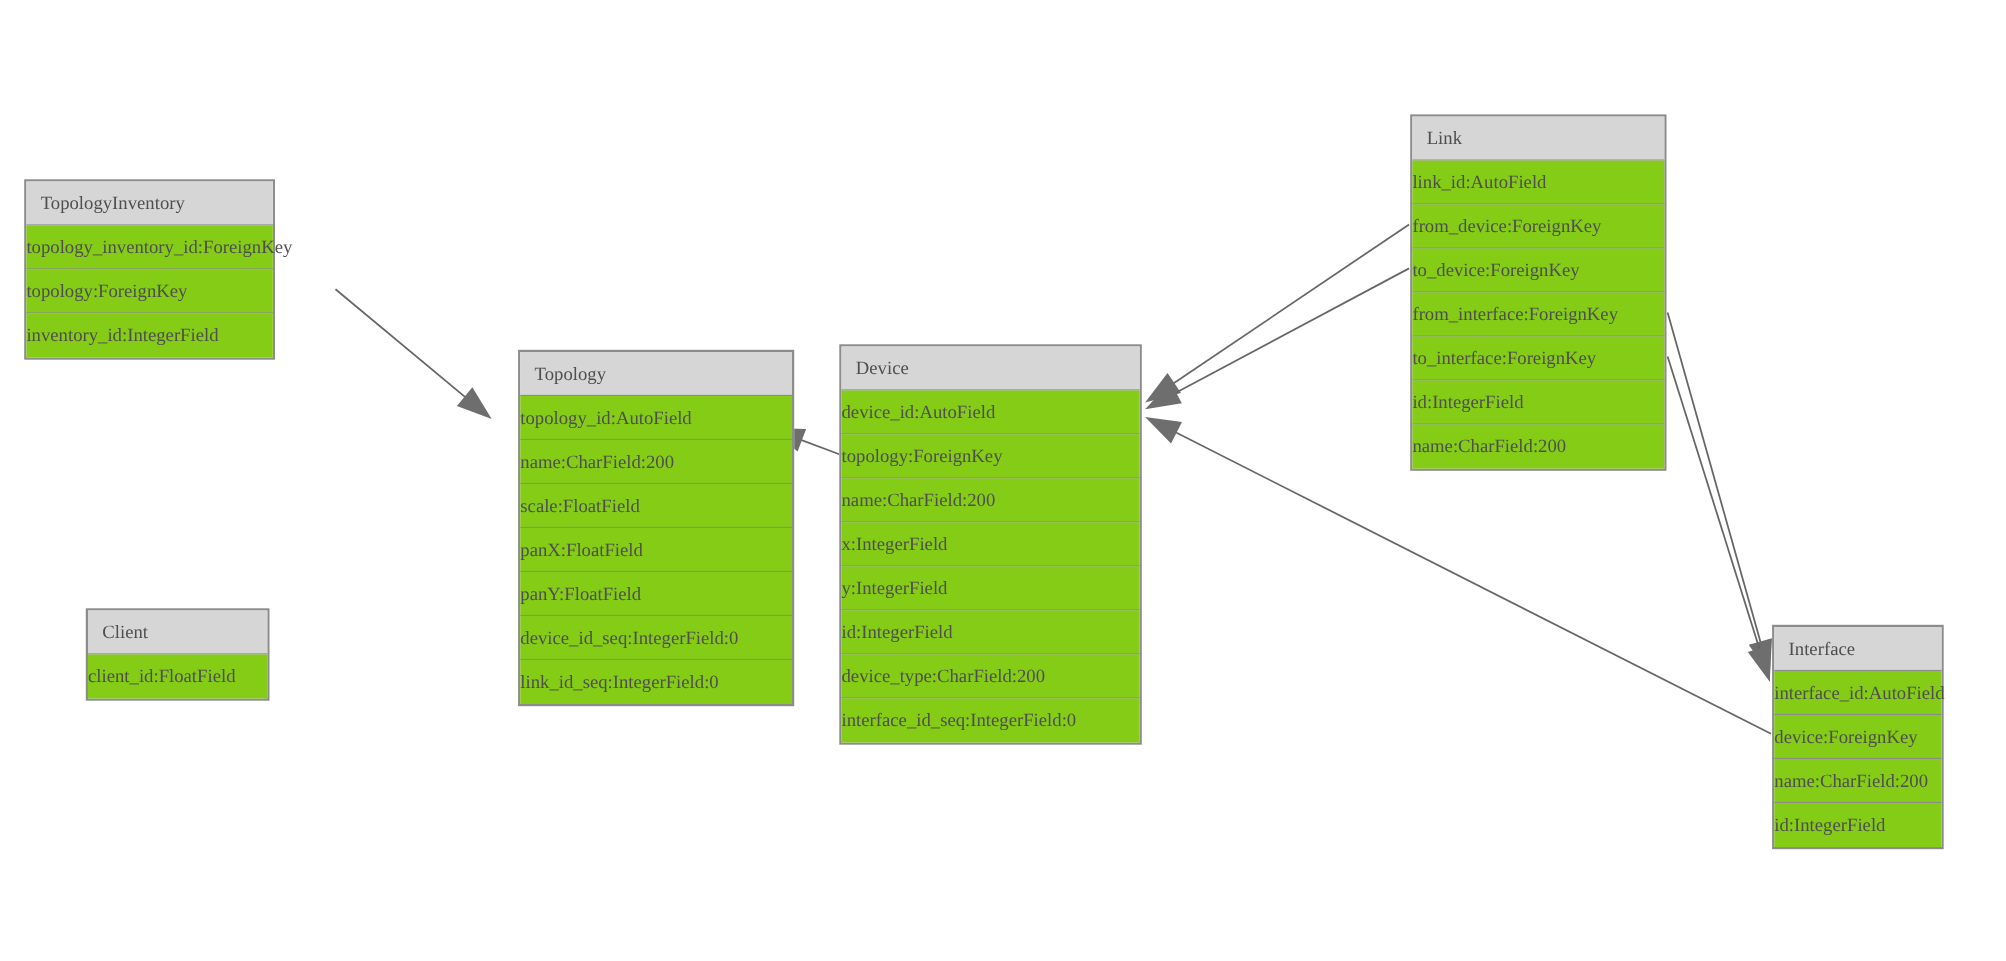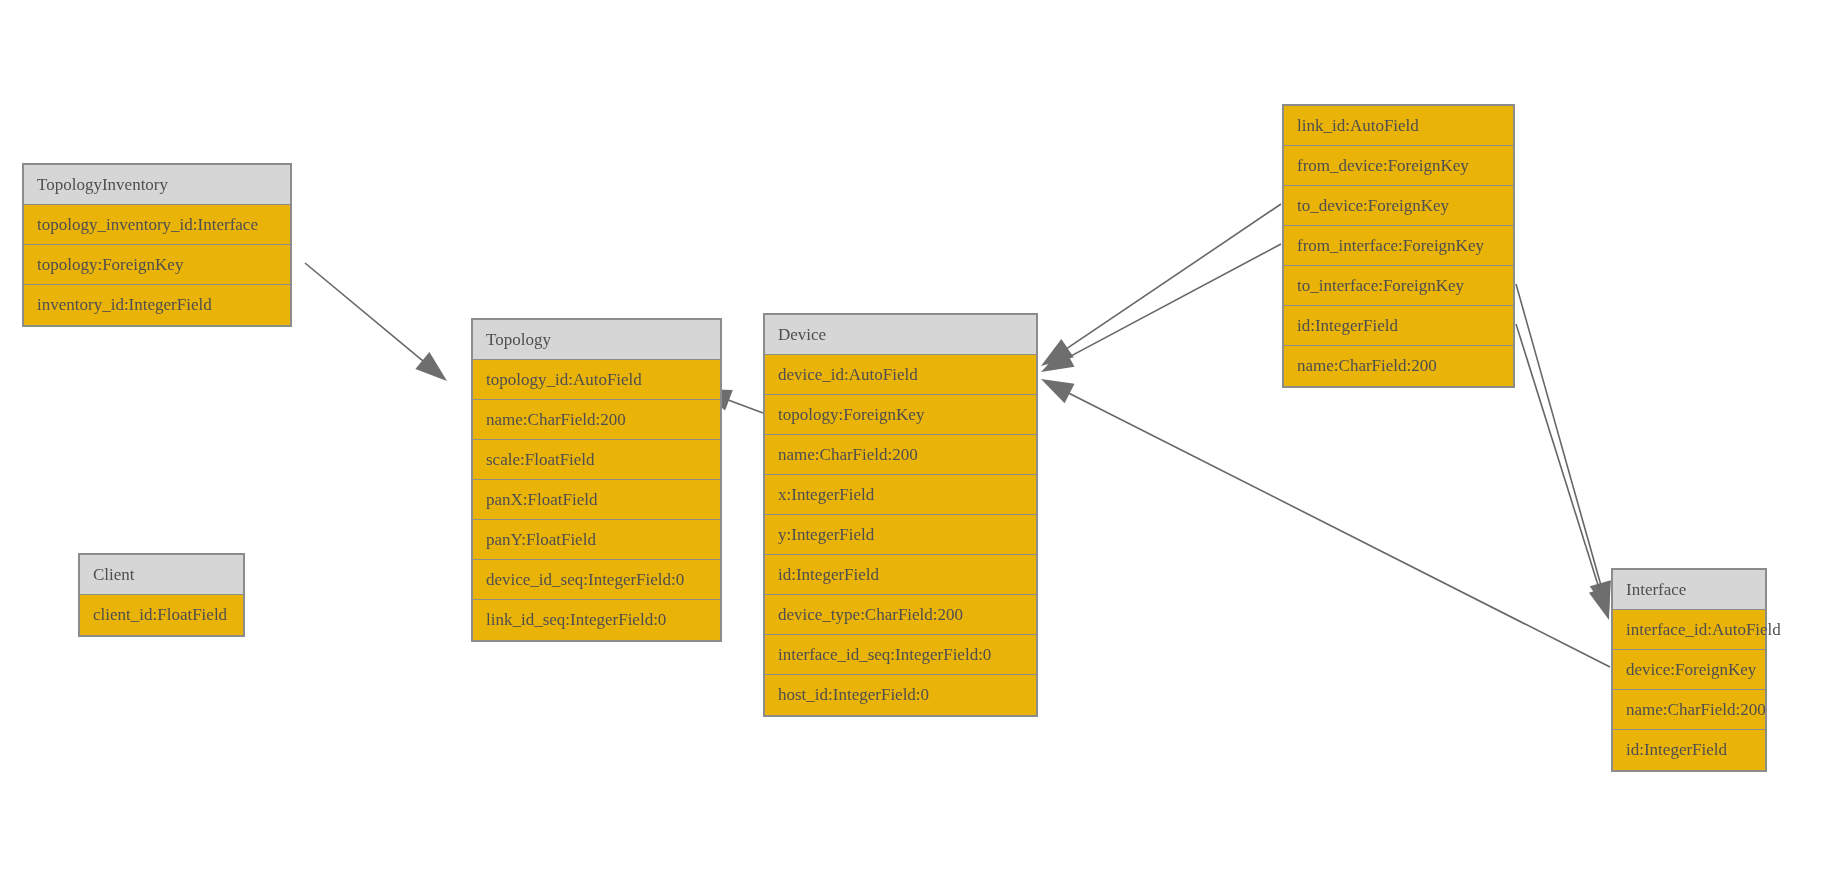--- a/index.html
+++ b/index.html
@@ -32,22 +32,22 @@
     display: flex;
     align-items: center;
     padding-left: 13px;
   }
   .entity .row {
     box-sizing: border-box;
     height: 40px;
     border-bottom: 1px solid #8c8c8c;
     display: flex;
     align-items: center;
-    padding-left: 13px;
-    background: #eab308;
+    padding-left: 0;
+    background: #84cc16;
     white-space: nowrap;
   }
   .entity .row:last-child { border-bottom: none; }
 </style>
 </head>
 <body>
 
 <div class="canvas">
 
   <svg class="edges" viewBox="0 0 1824 874" xmlns="http://www.w3.org/2000/svg">
@@ -60,23 +60,23 @@
       <line x1="1281" y1="244" x2="1060.4117647058824" y2="361.6470588235294" stroke="#666666" stroke-width="1.6"></line>
       <polygon points="1041,372 1064.0588235294117,347.2352941176471 1074.4117647058824,366.6470588235294" fill="#6e6e6e"></polygon>
       <line x1="1610" y1="667" x2="1060.6288651488787" y2="388.9351725182373" stroke="#666666" stroke-width="1.6"></line>
       <polygon points="1041,379 1074.5186628393058,383.6367274520877 1064.5834903210684,403.26559260096633" fill="#6e6e6e"></polygon>
       <line x1="1516" y1="284" x2="1603.0324487161358" y2="592.824818024998" stroke="#666666" stroke-width="1.6"></line>
       <polygon points="1609,614 1589.7323344177873,586.18351095102 1610.9075163927894,580.2159596671559" fill="#6e6e6e"></polygon>
       <line x1="1516" y1="324" x2="1602.4056586871754" y2="599.0115588323006" stroke="#666666" stroke-width="1.6"></line>
       <polygon points="1609,620 1588.9140102338602,592.7685289579405 1609.9024514015596,586.1741876451159" fill="#6e6e6e"></polygon>
     </svg>
 
-  <div class="entity" style="left:22px; top:163px; width:270px;">
+  <div class="entity" style="left:22px; top:163px; width:228px;">
     <div class="hdr">TopologyInventory</div>
-    <div class="row">topology_inventory_id:Interface</div>
+    <div class="row">topology_inventory_id:ForeignKey</div>
     <div class="row">topology:ForeignKey</div>
     <div class="row">inventory_id:IntegerField</div>
   </div>
 
   <div class="entity" style="left:447px; top:318px; width:251px;margin-left:24px;">
     <div class="hdr">Topology</div>
     <div class="row">topology_id:AutoField</div>
     <div class="row">name:CharField:200</div>
     <div class="row">scale:FloatField</div>
     <div class="row">panX:FloatField</div>
@@ -93,24 +93,24 @@
   <div class="entity" style="left:763px; top:313px; width:275px;">
     <div class="hdr">Device</div>
     <div class="row">device_id:AutoField</div>
     <div class="row">topology:ForeignKey</div>
     <div class="row">name:CharField:200</div>
     <div class="row">x:IntegerField</div>
     <div class="row">y:IntegerField</div>
     <div class="row">id:IntegerField</div>
     <div class="row">device_type:CharField:200</div>
     <div class="row">interface_id_seq:IntegerField:0</div>
-    <div class="row">host_id:IntegerField:0</div>
   </div>
 
   <div class="entity" style="left:1282px; top:104px; width:233px;">
+    <div class="hdr">Link</div>
     <div class="row">link_id:AutoField</div>
     <div class="row">from_device:ForeignKey</div>
     <div class="row">to_device:ForeignKey</div>
     <div class="row">from_interface:ForeignKey</div>
     <div class="row">to_interface:ForeignKey</div>
     <div class="row">id:IntegerField</div>
     <div class="row">name:CharField:200</div>
   </div>
 
   <div class="entity" style="left:1611px; top:568px; width:156px;">

